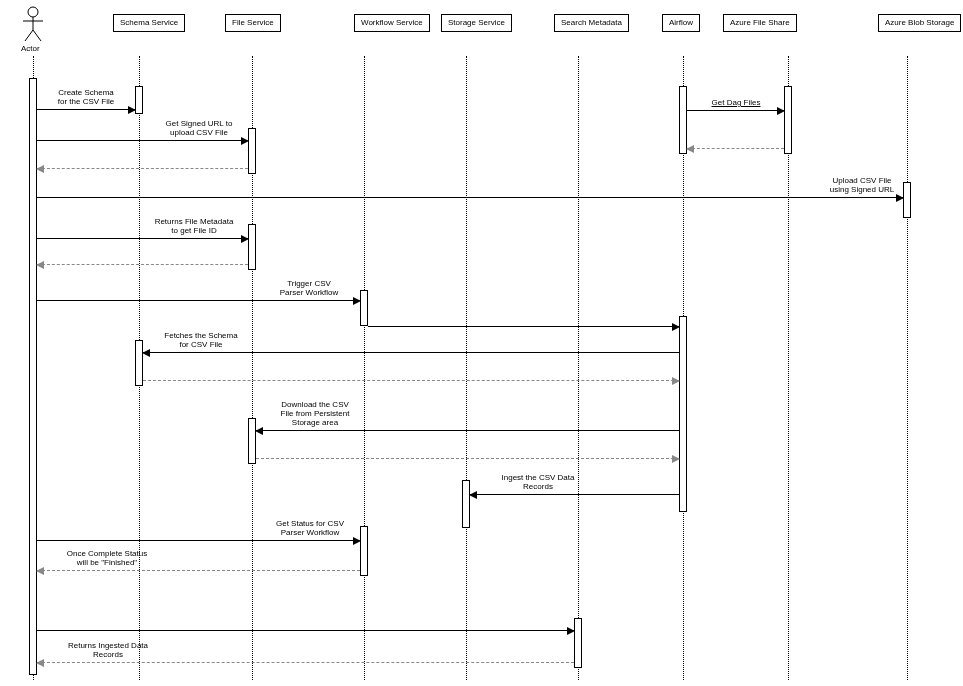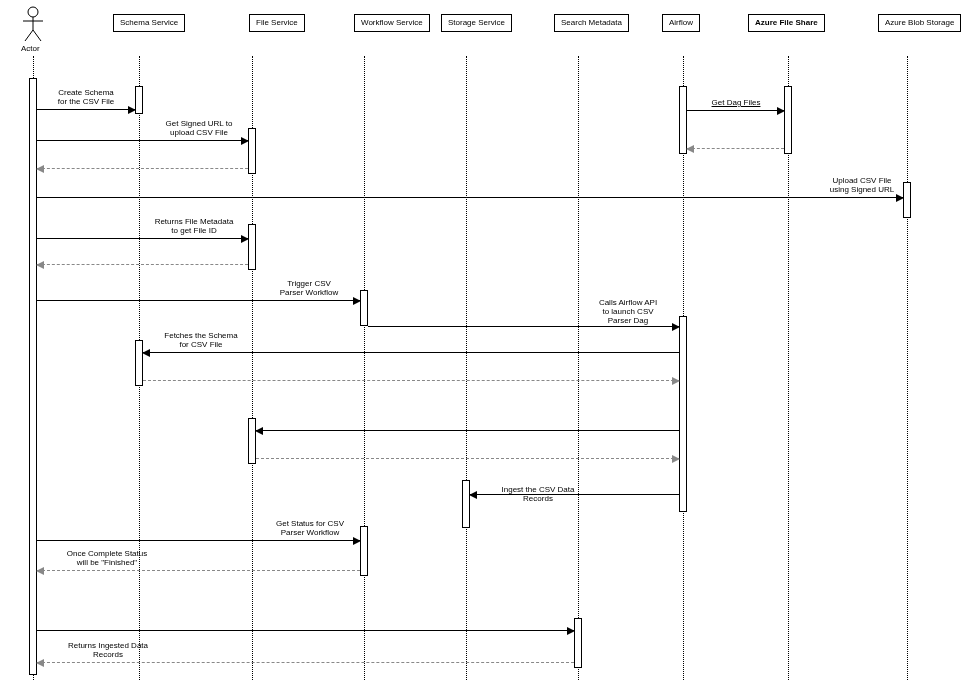--- a/index.html
+++ b/index.html
@@ -37,39 +37,39 @@
       <line x1="10" y1="24" x2="2" y2="35" stroke="#000"></line>
       <line x1="10" y1="24" x2="18" y2="35" stroke="#000"></line>
     </svg>
     <div class="lbl">Actor</div>
   </div>
 
   <div class="participant" style="left:113px;">
     <div class="box">Schema
 Service</div>
   </div>
-  <div class="participant" style="left:225px;margin-left:24px;">
+  <div class="participant" style="left:225px;">
     <div class="box">File Service</div>
   </div>
   <div class="participant" style="left:338px;padding-left:16px;">
     <div class="box">Workflow
 Service</div>
   </div>
   <div class="participant" style="left:441px;">
     <div class="box">Storage
 Service</div>
   </div>
   <div class="participant" style="left:554px;">
     <div class="box">Search
 Metadata</div>
   </div>
   <div class="participant" style="left:662px;">
     <div class="box">Airflow</div>
   </div>
-  <div class="participant" style="left:748px;font-weight:bold;">
+  <div class="participant" style="left:723px;">
     <div class="box">Azure File
 Share</div>
   </div>
   <div class="participant" style="left:878px;">
     <div class="box">Azure Blob
 Storage</div>
   </div>
 
   <div class="lifeline" style="left:33px;"></div>
   <div class="lifeline" style="left:139px;"></div>
@@ -138,44 +138,44 @@
 
   <div class="msg" style="left:37px;top:300px;width:323px;">
       <div class="head r"></div>
     </div>
   <div class="mlabel" style="left:262px;top:279px;width:94px;">Trigger CSV
 Parser Workflow</div>
 
   <div class="msg" style="left:368px;top:326px;width:311px;">
       <div class="head r"></div>
     </div>
-  <div class="mlabel" style="left:578px;top:298px;width:100px;">Calls Airflow API
-to launch CSV
-Parser Dag</div>
 
   <div class="msg" style="left:143px;top:352px;width:536px;">
       <div class="head l"></div>
     </div>
   <div class="mlabel" style="left:148px;top:331px;width:106px;">Fetches the Schema
 for CSV File</div>
   <div class="msg dash" style="left:143px;top:380px;width:536px;">
       <div class="head r"></div>
     </div>
 
   <div class="msg" style="left:256px;top:430px;width:423px;">
       <div class="head l"></div>
     </div>
+  <div class="mlabel" style="left:261px;top:400px;width:108px;">Download the CSV
+File from Persistent
+Storage area</div>
   <div class="msg dash" style="left:256px;top:458px;width:423px;">
       <div class="head r"></div>
     </div>
 
   <div class="msg" style="left:470px;top:494px;width:209px;">
       <div class="head l"></div>
     </div>
-  <div class="mlabel" style="left:480px;top:485px;width:116px;">Ingest the CSV Data
+  <div class="mlabel" style="left:480px;top:473px;width:116px;">Ingest the CSV Data
 Records</div>
 
   <div class="msg" style="left:37px;top:540px;width:323px;">
       <div class="head r"></div>
     </div>
   <div class="mlabel" style="left:258px;top:519px;width:104px;">Get Status for CSV
 Parser Workflow</div>
 
   <div class="msg dash" style="left:37px;top:570px;width:323px;">
       <div class="head l"></div>

